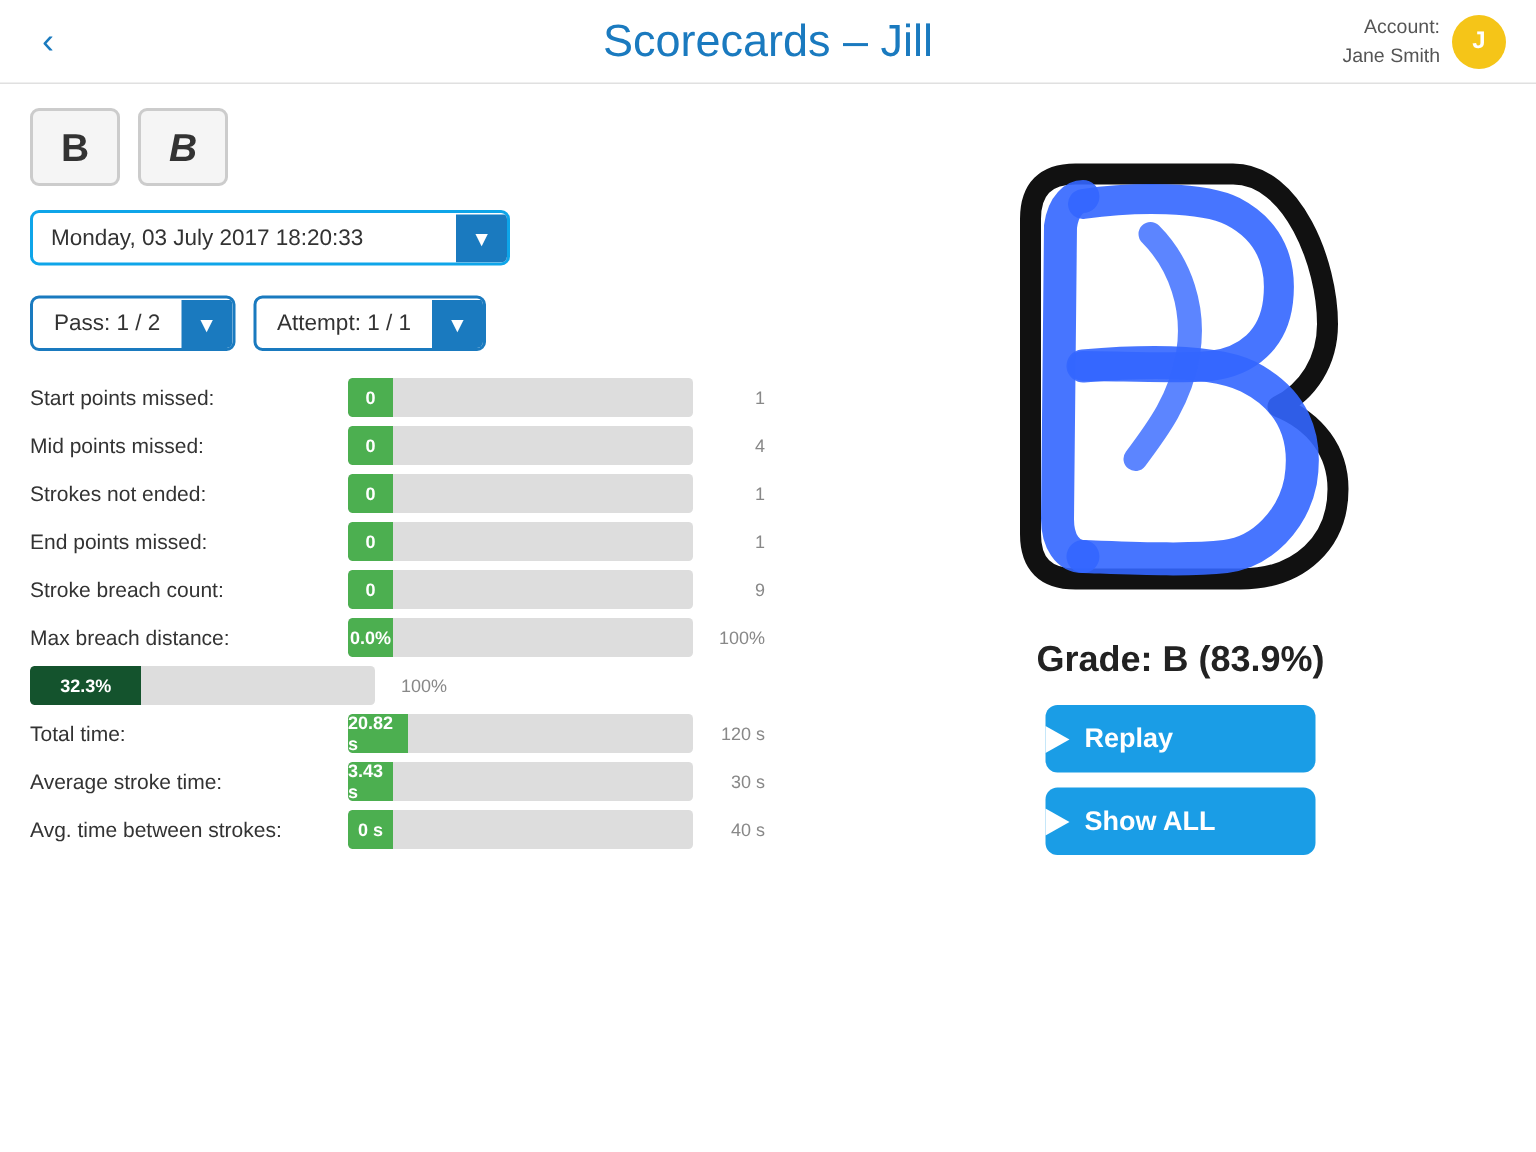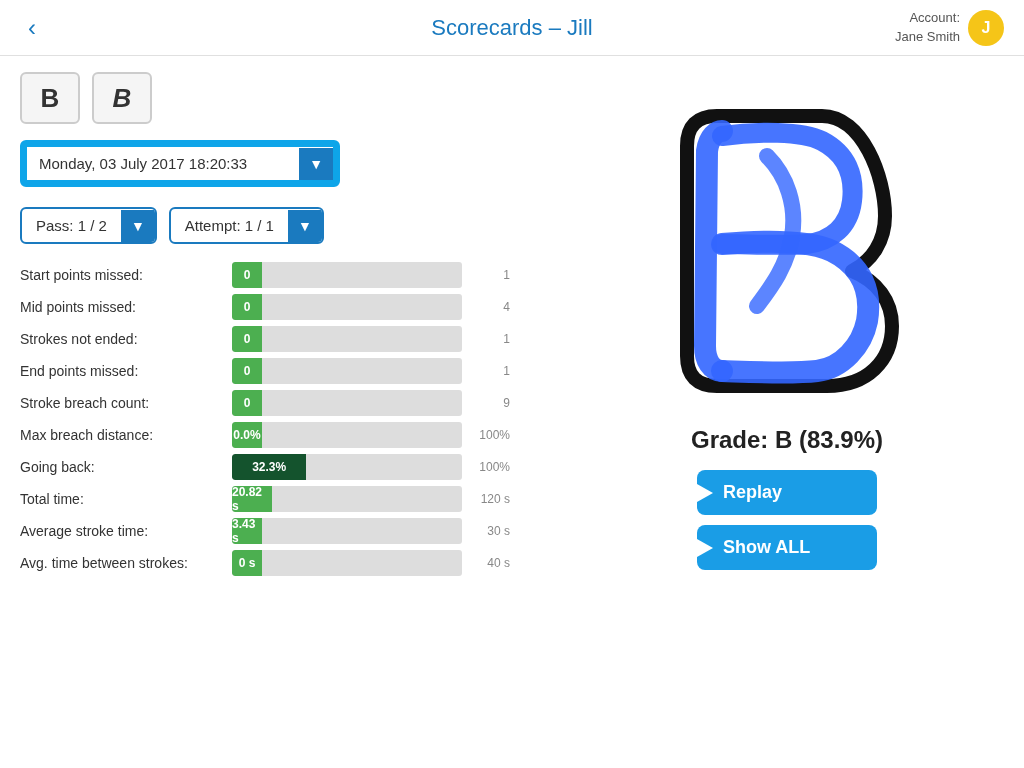--- a/index.html
+++ b/index.html
@@ -15,21 +15,21 @@
     
     .header {
       display: flex;
       align-items: center;
       justify-content: space-between;
       padding: 10px 20px;
       border-bottom: 1px solid #e0e0e0;
       height: 56px;
     }
     .header-title {
-      font-size: 22px;
+      font-size: 30px;
       color: #1a7abf;
       font-weight: 400;
       position: absolute;
       left: 50%;
       transform: translateX(-50%);
     }
     .back-btn {
       color: #1a7abf;
       font-size: 24px;
       cursor: pointer;
@@ -95,21 +95,21 @@
       background: #f5f5f5;
     }
     .letter-tab.italic {
       font-style: italic;
     }
 
     
     .date-dropdown {
       display: flex;
       align-items: center;
-      border: 7px solid #0ea5e9;
+      border: 2px solid #0ea5e9;
       border-radius: 6px;
       margin-bottom: 20px;
       width: 320px;
       overflow: hidden;
     }
     .date-dropdown-text {
       flex: 1;
       padding: 8px 12px;
       font-size: 15px;
       color: #333;
@@ -326,21 +326,20 @@
           <span class="metric-max">9</span>
         </div>
         <div class="metric-row">
           <span class="metric-label">Max breach distance:</span>
           <div class="metric-bar-container">
             <div class="metric-bar-fill green" style="width: 13%;">0.0%</div>
           </div>
           <span class="metric-max">100%</span>
         </div>
         <div class="metric-row">
-          <span class="metric-label">Going back:</span>
           <div class="metric-bar-container">
             <div class="metric-bar-fill yellow-green" style="width: 32.3%;">32.3%</div>
           </div>
           <span class="metric-max">100%</span>
         </div>
         <div class="metric-row">
           <span class="metric-label">Total time:</span>
           <div class="metric-bar-container">
             <div class="metric-bar-fill green" style="width: 17.4%;">20.82 s</div>
           </div>

